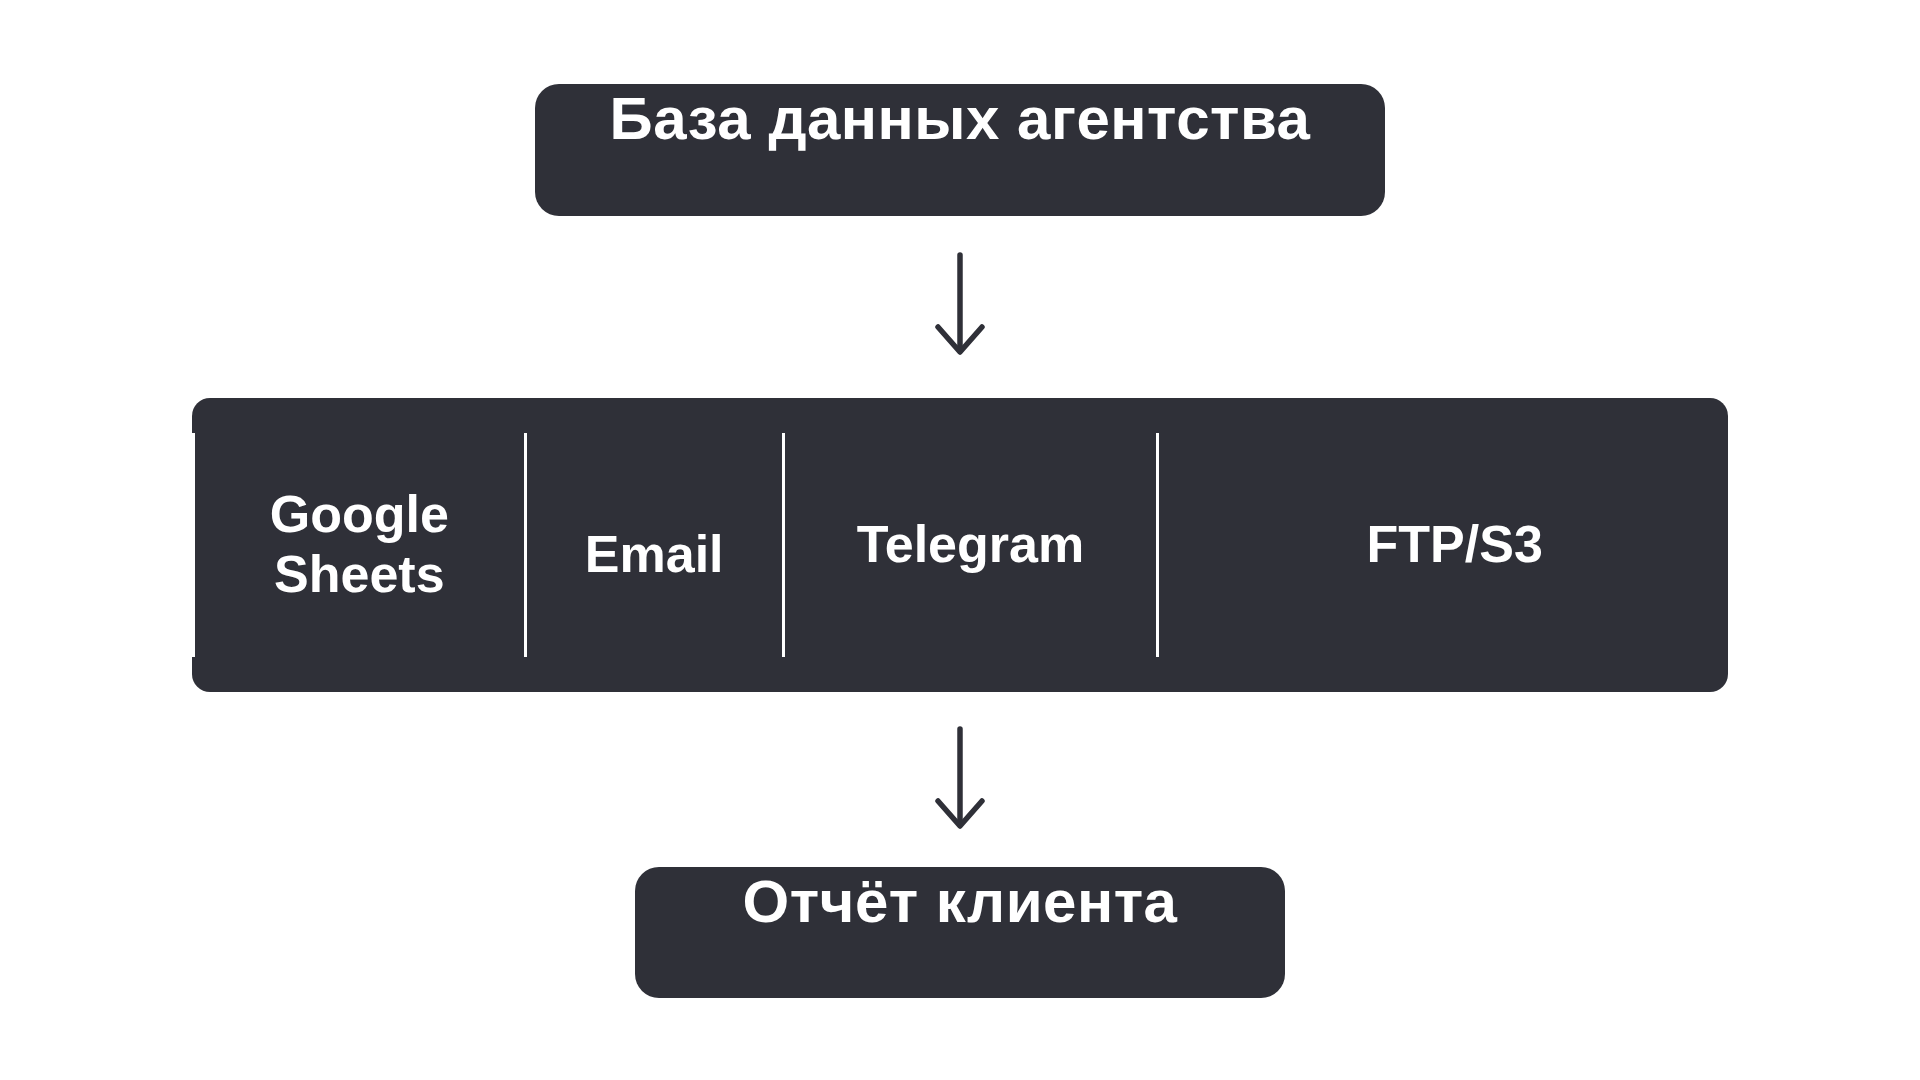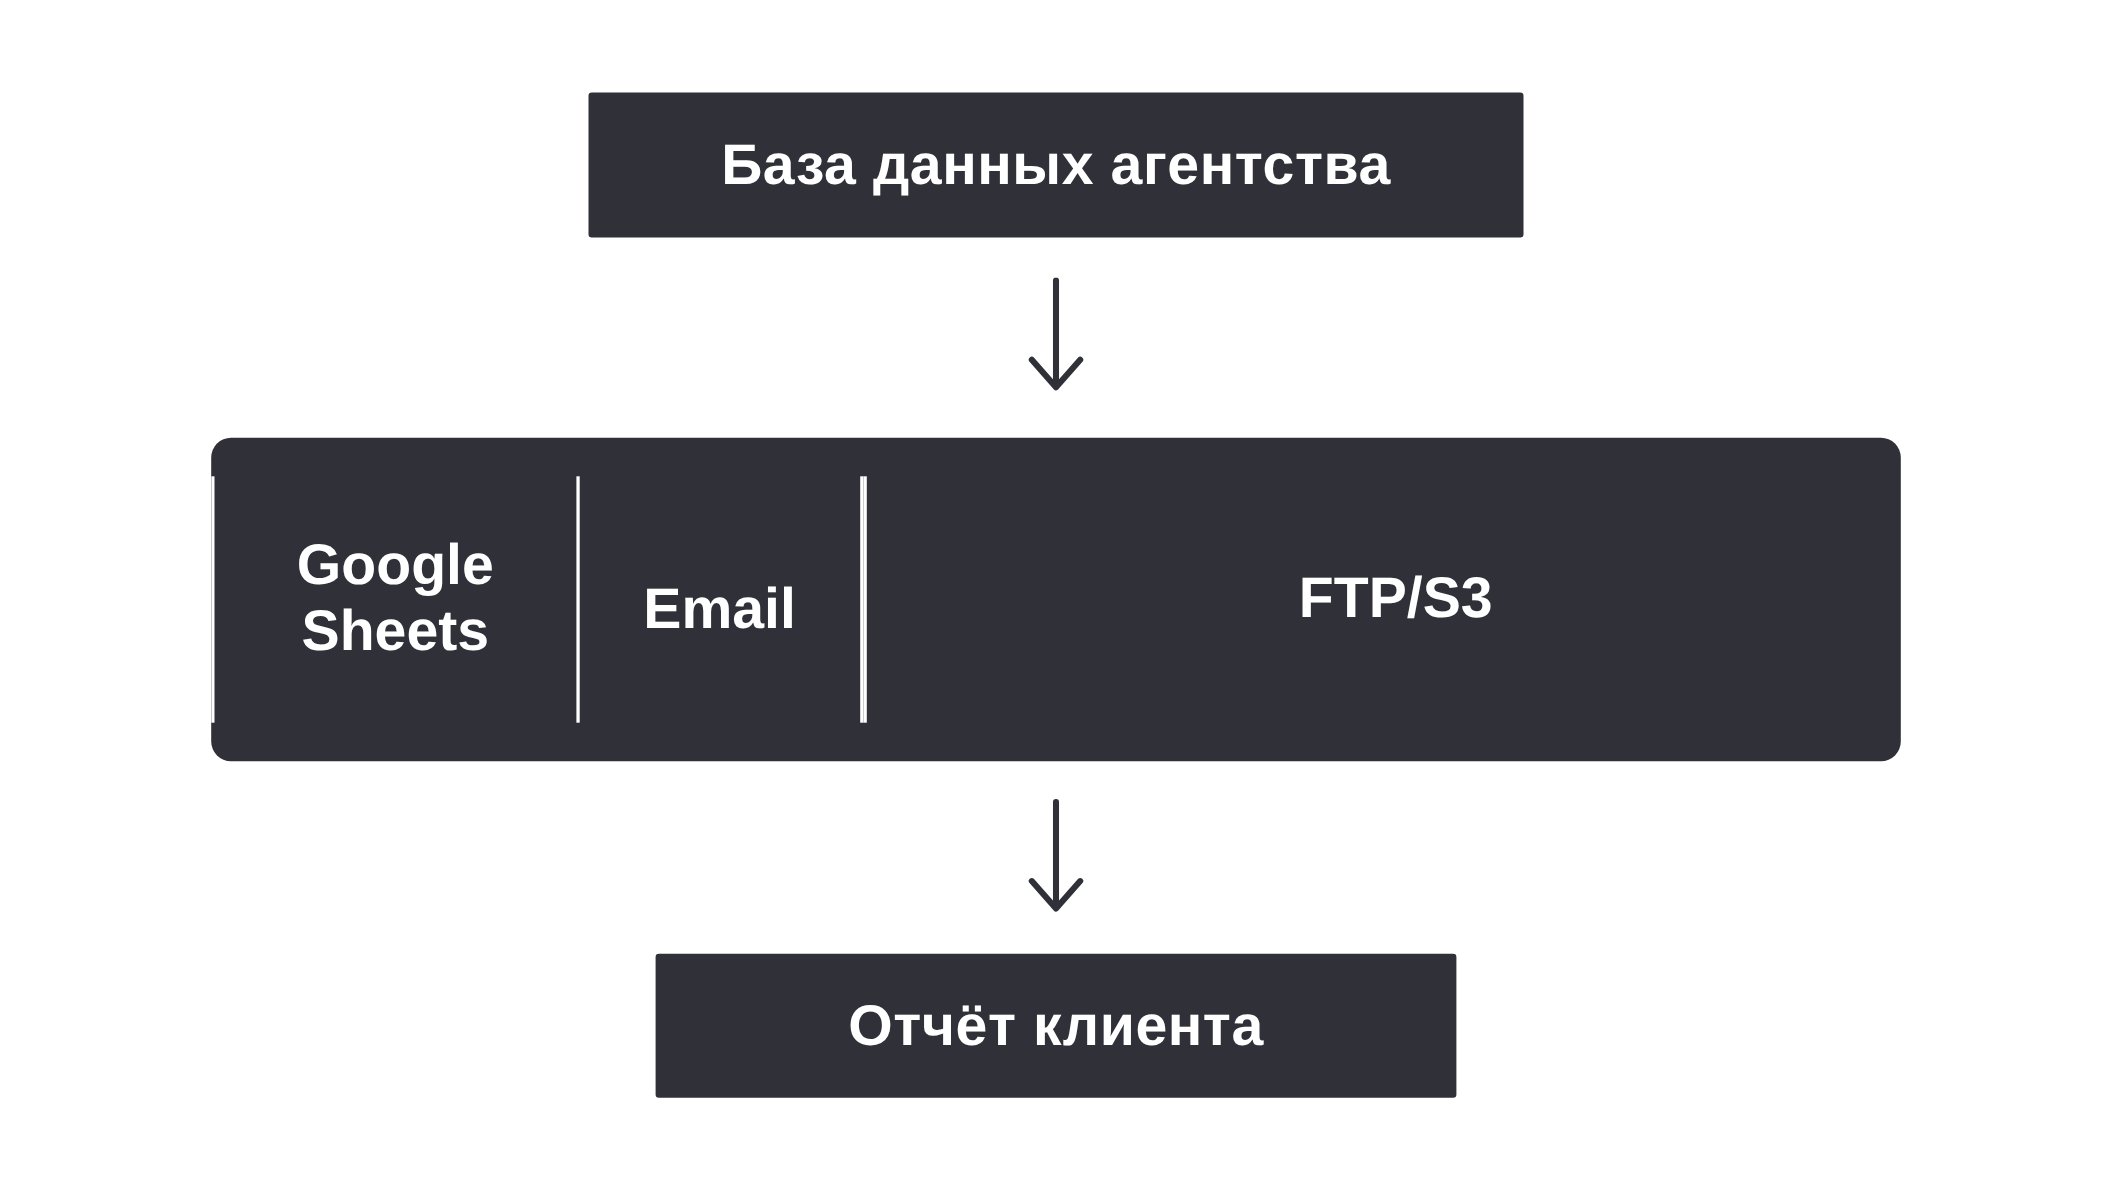--- a/index.html
+++ b/index.html
@@ -21,35 +21,35 @@
     width: 1920px;
     height: 1080px;
     display: flex;
     flex-direction: column;
     align-items: center;
     padding-top: 84px;
   }
   .node {
     background: var(--node-bg);
     color: var(--node-text);
-    border-radius: 3px;
+    border-radius: 24px;
     display: flex;
-    align-items: center;
+    align-items: flex-start;
     justify-content: center;
     font-weight: bold;
-    font-size: 52px;
+    font-size: 60px;
     letter-spacing: 0.5px;
     text-align: center;
   }
   .node-source {
     width: 850px;
     height: 132px;
   }
   .node-output {
-    width: 728px;
+    width: 650px;
     height: 131px;
   }
   .arrow-wrap {
     height: 108px;
     display: flex;
     align-items: center;
     justify-content: center;
   }
   .arrow-wrap.a1 { margin-top: 36px; margin-bottom: 38px; }
   .arrow-wrap.a2 { margin-top: 34px; margin-bottom: 33px; }
@@ -106,20 +106,23 @@
   <div class="channels-bar">
     <div class="channel-divider"></div>
     <div class="channel-cell c1">
       <span>Google Sheets</span>
     </div>
     <div class="channel-divider"></div>
     <div class="channel-cell c2">
       <span>Email</span>
     </div>
     <div class="channel-divider"></div>
+    <div class="channel-cell c3">
+      <span>Telegram</span>
+    </div>
     <div class="channel-divider"></div>
     <div class="channel-cell c4">
       <span>FTP/S3</span>
     </div>
   </div>
 
   <div class="arrow-wrap a2">
     <svg width="62" height="108" viewBox="0 0 62 108" aria-hidden="true">
       <line x1="31" y1="3" x2="31" y2="98" stroke="#2F3038" stroke-width="5.5" stroke-linecap="round"></line>
       <polyline points="9,75 31,100 53,75" fill="none" stroke="#2F3038" stroke-width="5.5" stroke-linecap="round" stroke-linejoin="round"></polyline>

